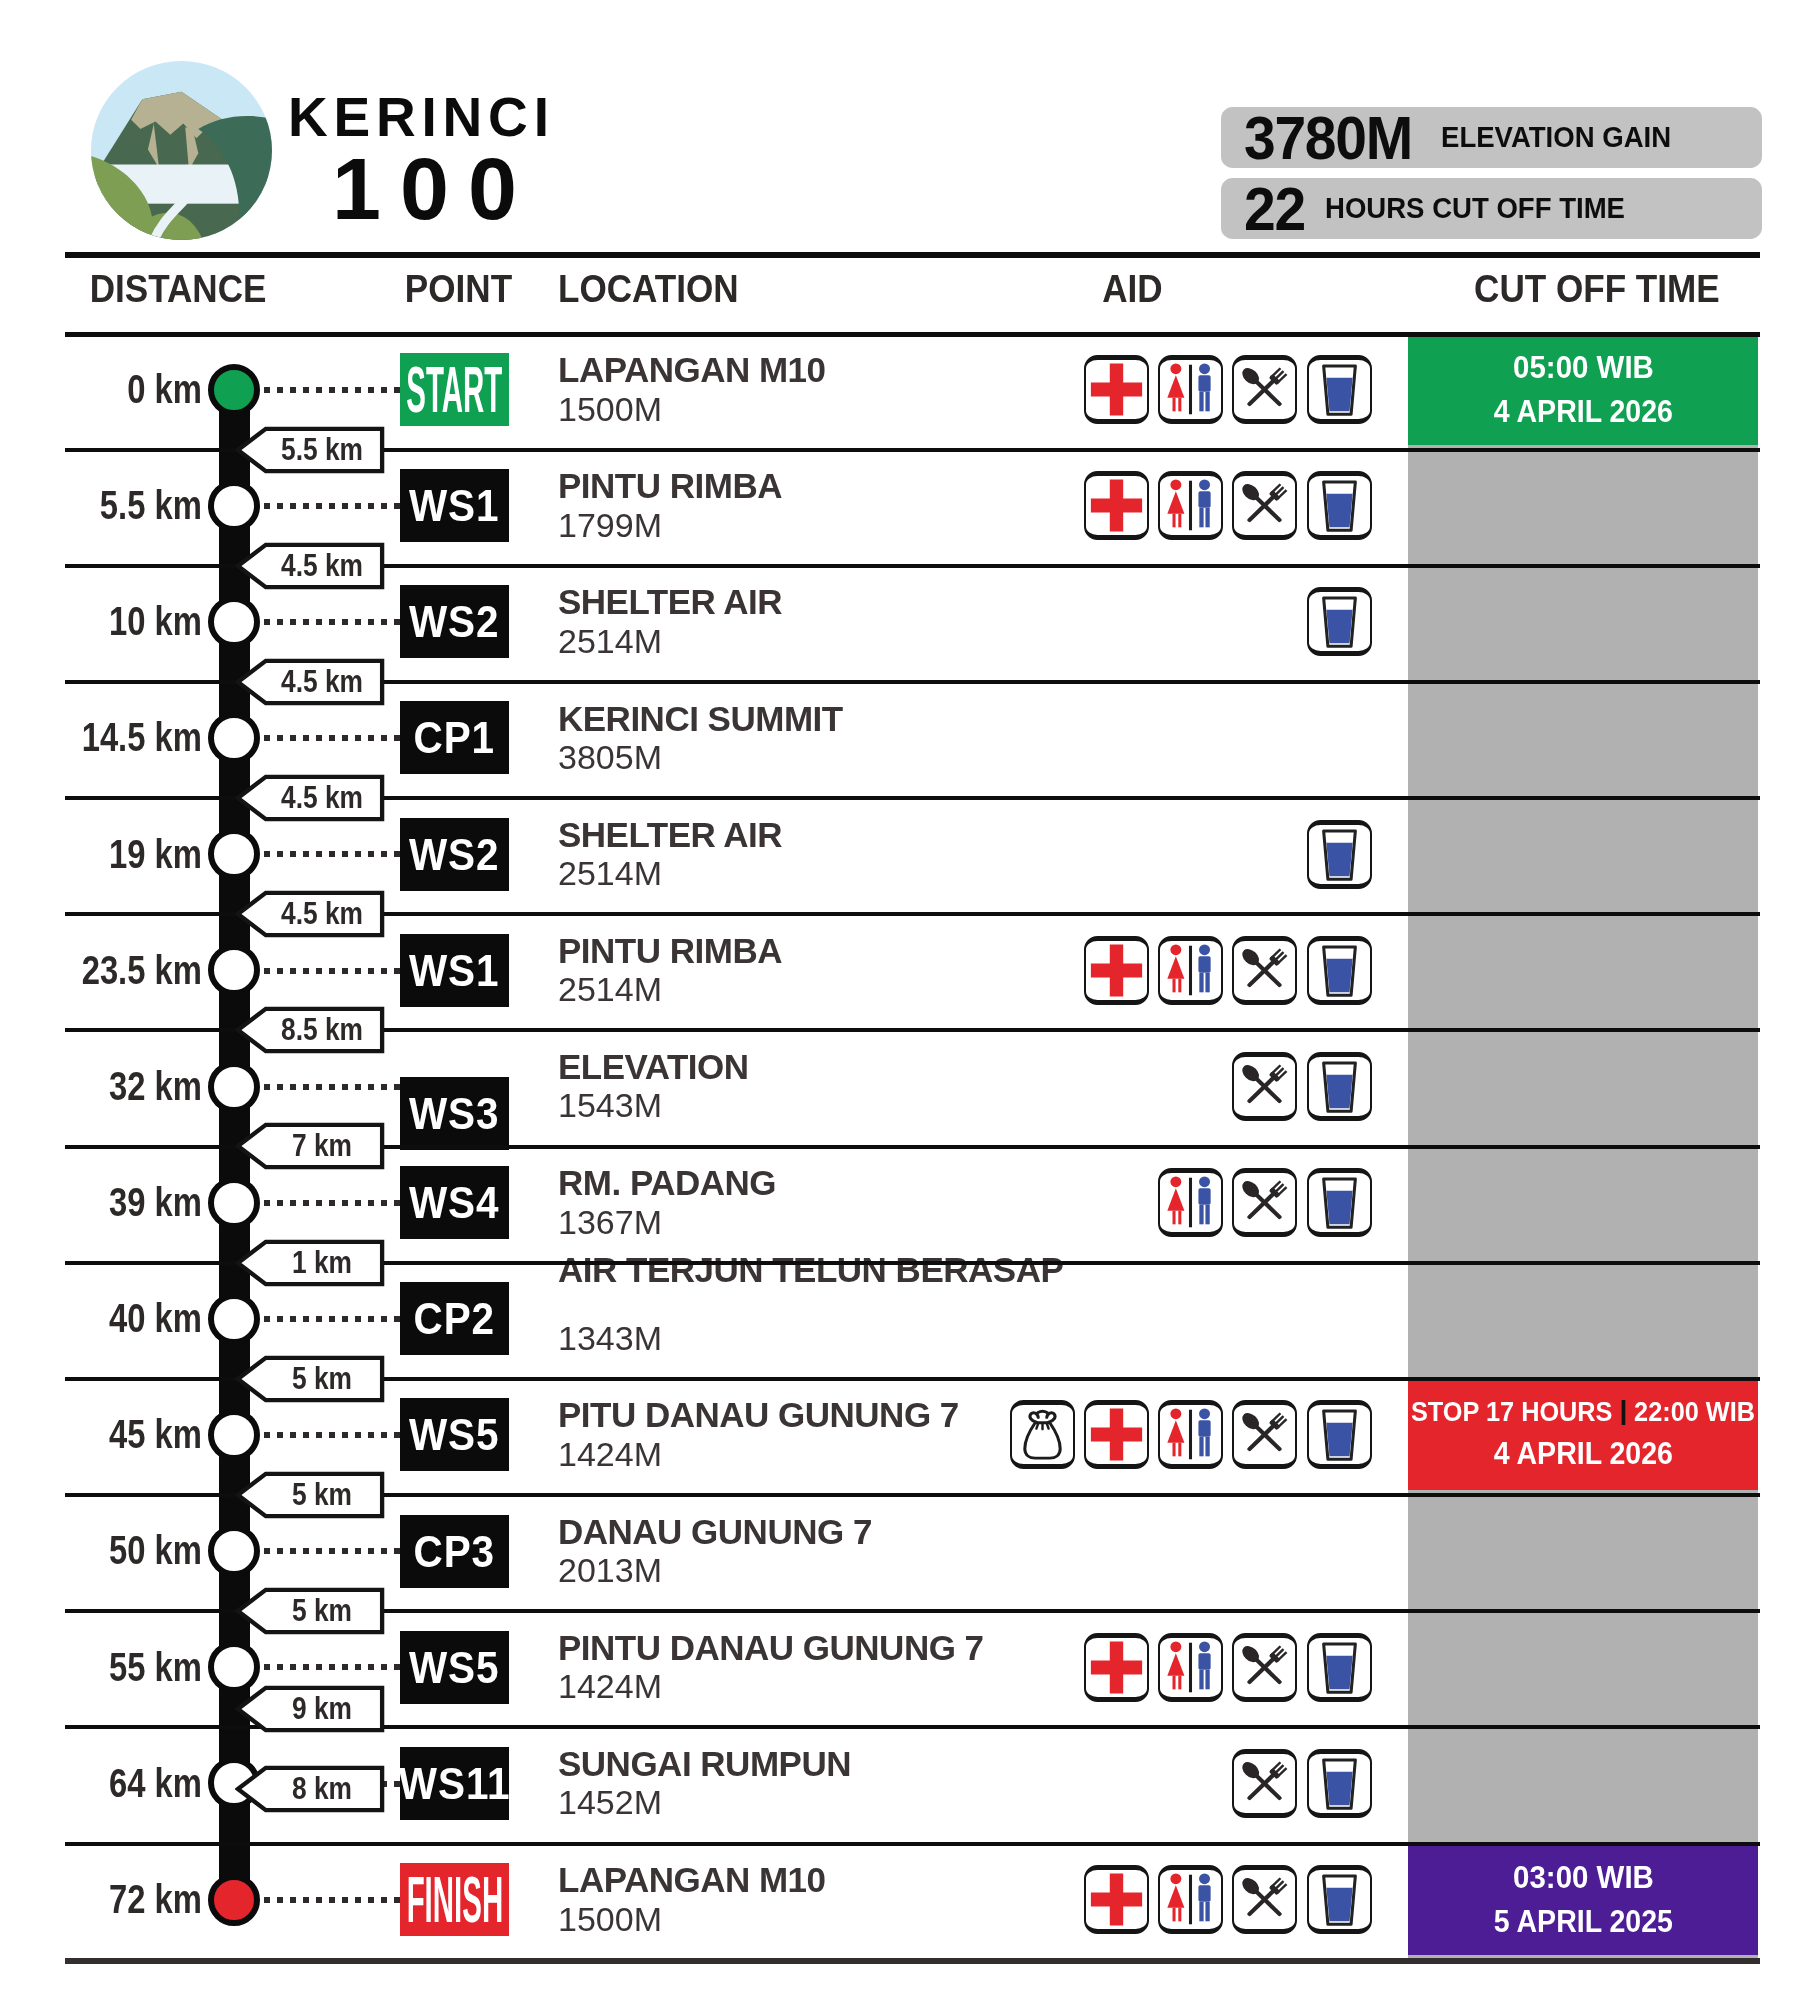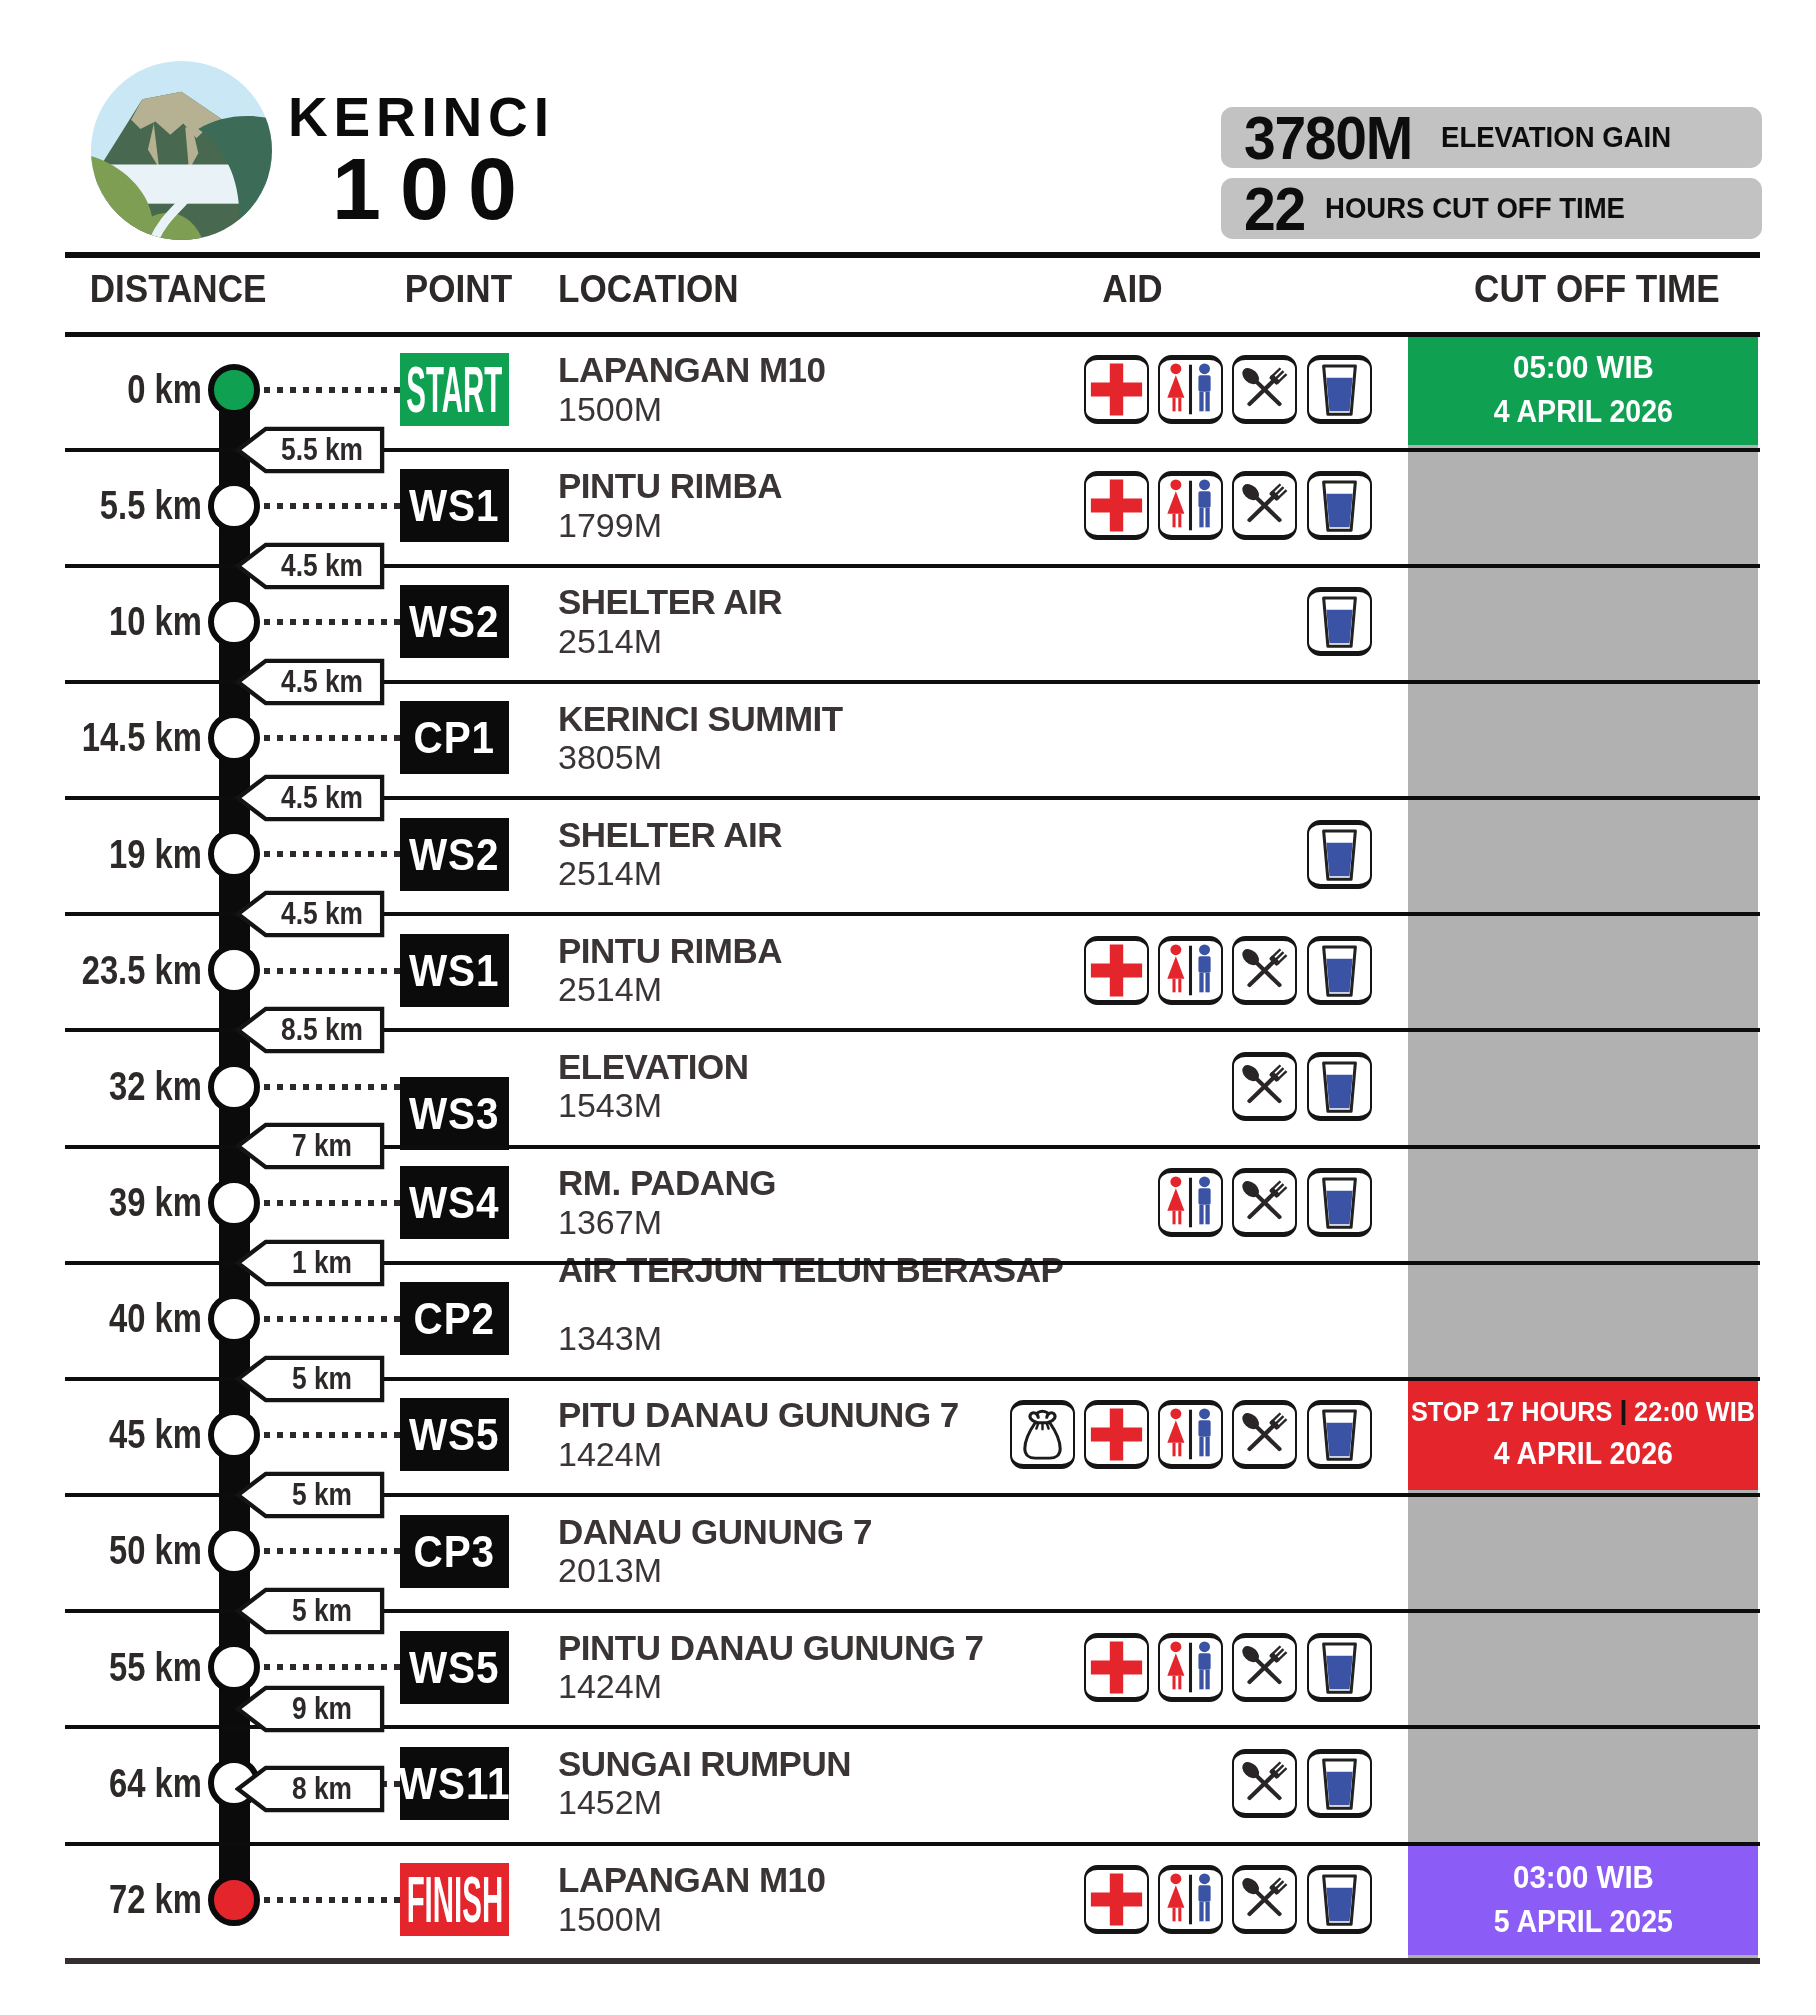--- a/index.html
+++ b/index.html
@@ -601,21 +601,21 @@
             </g>
           </g>
         </svg>
       </div>
       <div class="aid-icon" style="left: 1307px; top: 1865px;">
         <svg viewBox="0 0 100 100" preserveAspectRatio="none">
           <polygon points="24,10 76,10 69,92 31,92" fill="#ffffff" stroke="#222222" stroke-width="5" stroke-linejoin="round"></polygon>
           <polygon points="28.5,30 71.5,30 66.5,87 33.5,87" fill="#3A53A4"></polygon>
         </svg>
       </div>
-      <div class="cutoff-cell" style="top: 1844px; height: 111px; background: #8b5cf6;">
+      <div class="cutoff-cell" style="top: 1844px; height: 111px; background: #4c1d95;">
         <div class="ln" style="font-size: 32px;">03:00 WIB</div>
         <div class="ln" style="font-size: 31px;">5 APRIL 2025</div>
       </div>
       <div class="hline" style="top: 332px; height: 4.8px;"></div>
       <div class="hline" style="top: 448px; height: 4.3px;"></div>
       <div class="hline" style="top: 564px; height: 4.3px;"></div>
       <div class="hline" style="top: 680px; height: 4.3px;"></div>
       <div class="hline" style="top: 796px; height: 4.3px;"></div>
       <div class="hline" style="top: 912px; height: 4.3px;"></div>
       <div class="hline" style="top: 1028px; height: 4.3px;"></div>

